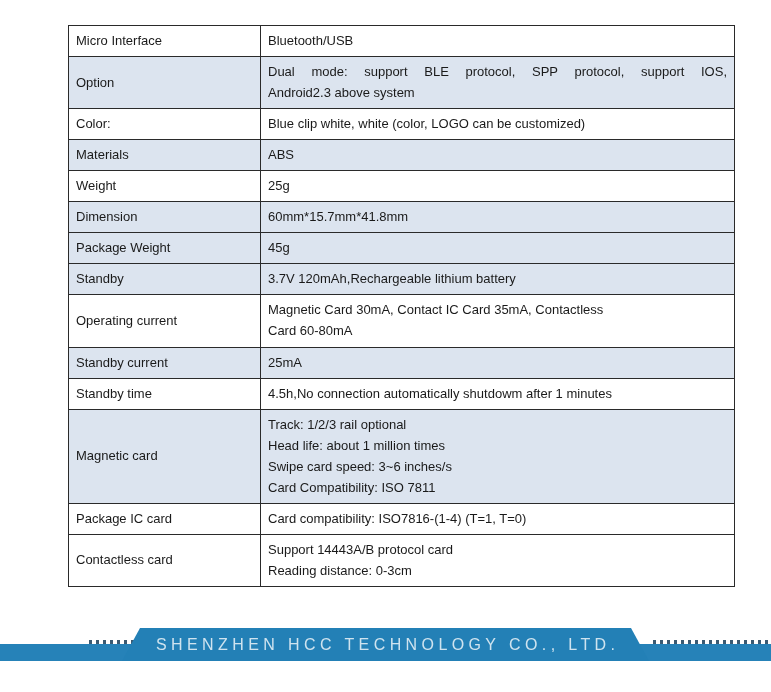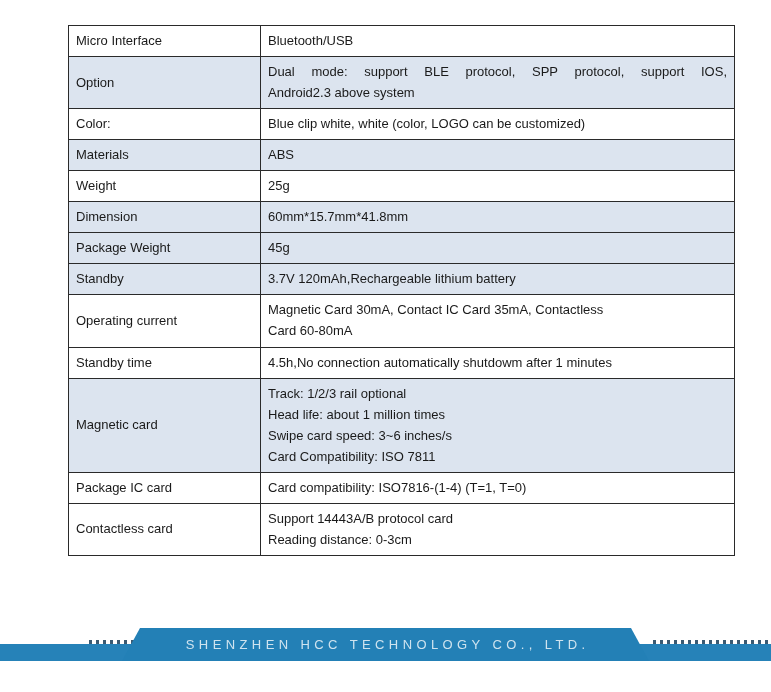--- a/index.html
+++ b/index.html
@@ -85,21 +85,21 @@
   }
   .footer-title {
     position: absolute;
     left: 122px;
     top: 0px;
     width: 527px;
     height: 33px;
     line-height: 33px;
     text-align: center;
     color: #cfe3ef;
-    font-size: 13px;
+    font-size: 16px;
     letter-spacing: 4.4px;
     text-indent: 4.4px;
     font-family: "Liberation Sans", sans-serif;
     white-space: nowrap;
   }
   .dots {
     position: absolute;
     top: 12px;
     height: 4px;
     background-image: repeating-linear-gradient(
@@ -190,20 +190,28 @@
         </tr>
         <tr class="row-plain">
           <td class="label-cell">Operating current</td>
           <td class="value-cell">
             <div class="cell-lines">
               <div>Magnetic Card 30mA, Contact IC Card 35mA, Contactless</div>
               <div>Card 60-80mA</div>
             </div>
           </td>
         </tr>
+        <tr class="row-shaded">
+          <td class="label-cell">Standby current</td>
+          <td class="value-cell">
+            <div class="cell-lines">
+              <div>25mA</div>
+            </div>
+          </td>
+        </tr>
         <tr class="row-plain">
           <td class="label-cell">Standby time</td>
           <td class="value-cell">
             <div class="cell-lines">
               <div>4.5h,No connection automatically shutdowm after 1 minutes</div>
             </div>
           </td>
         </tr>
         <tr class="row-shaded">
           <td class="label-cell">Magnetic card</td>

